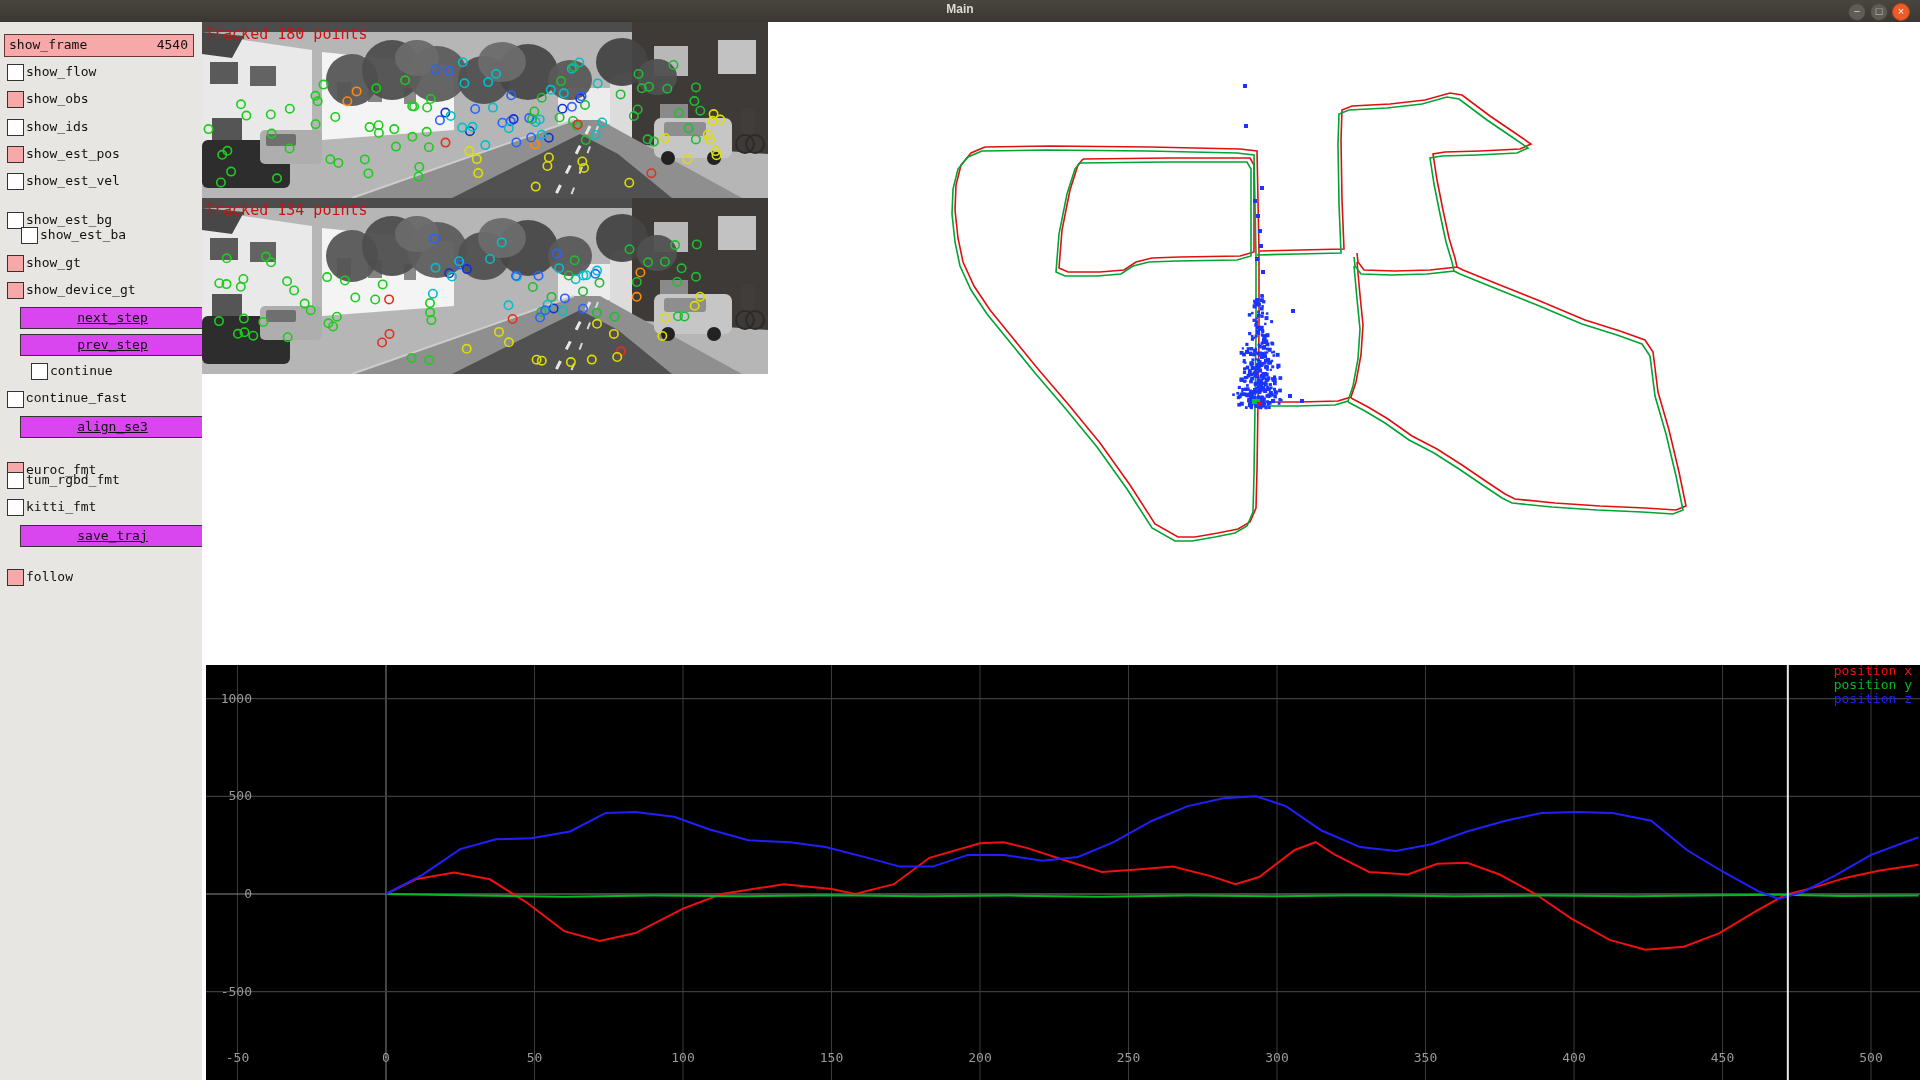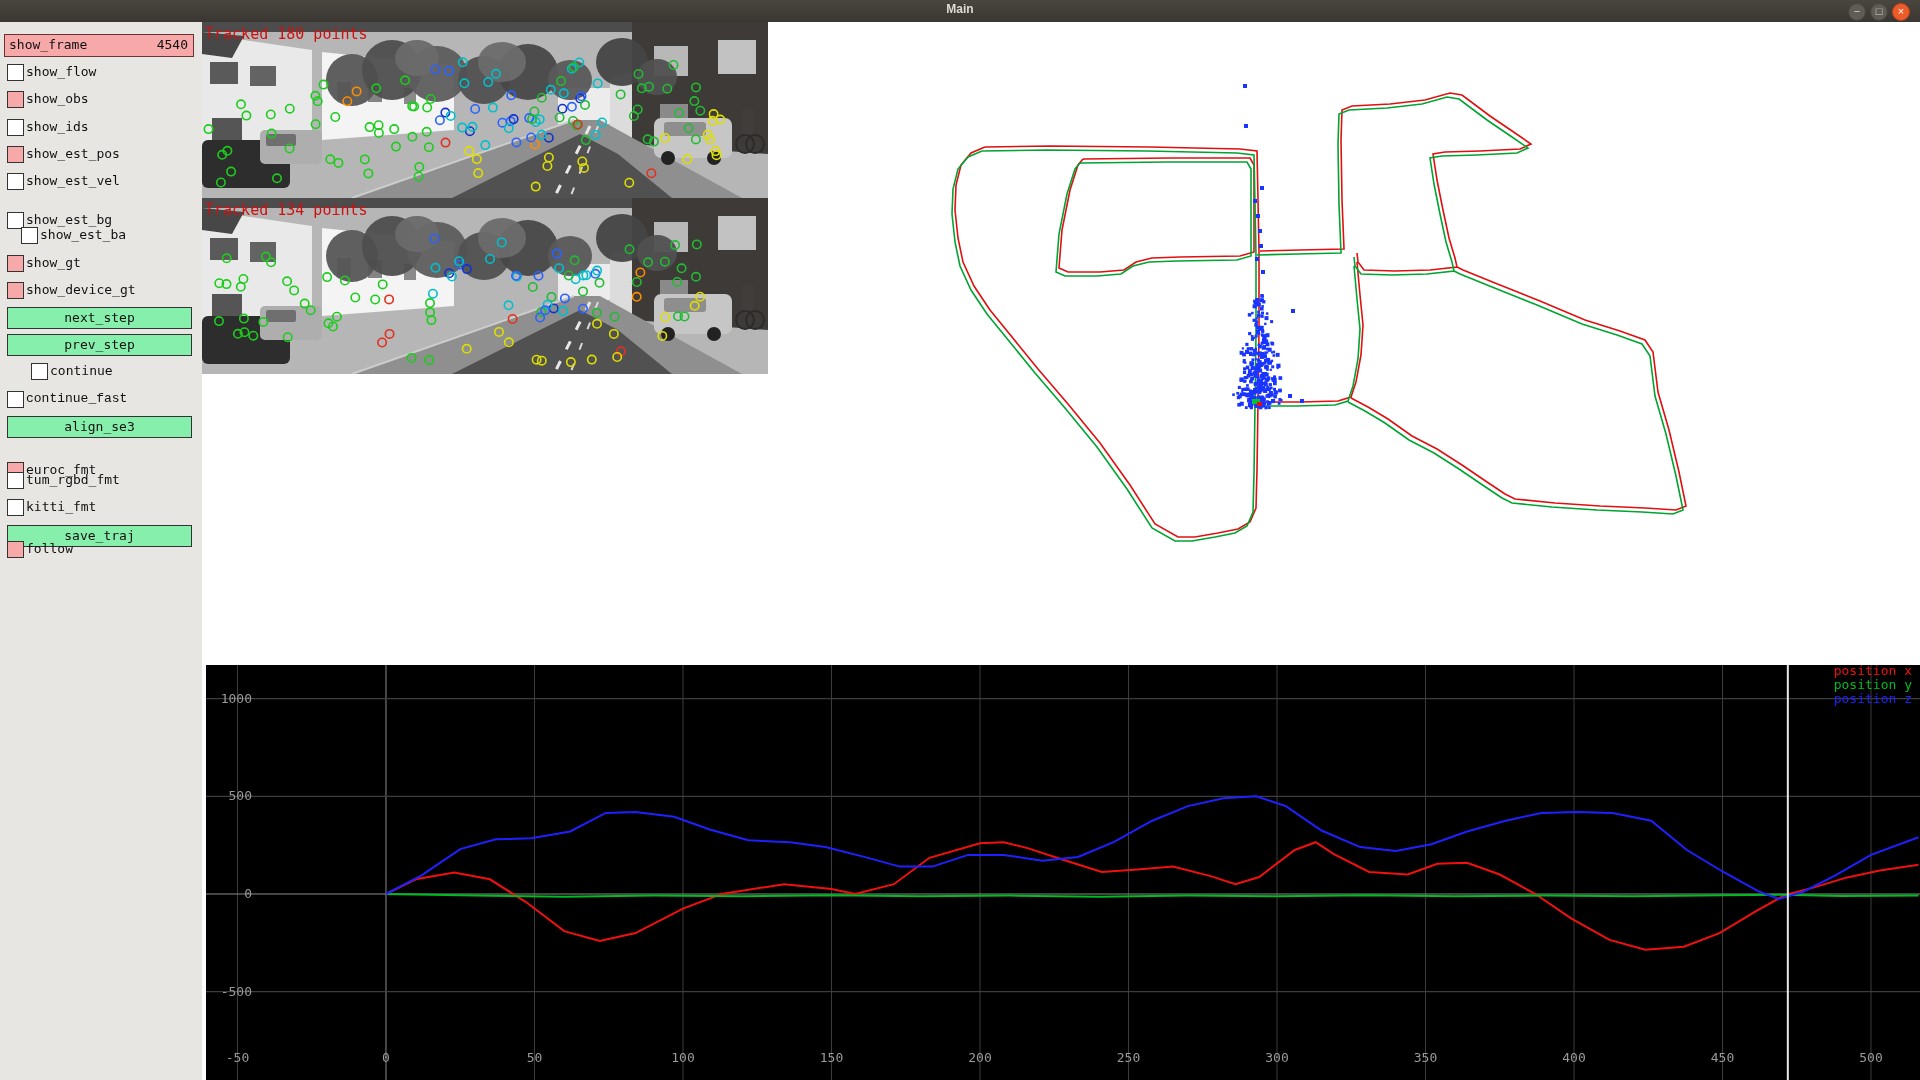--- a/index.html
+++ b/index.html
@@ -15,22 +15,22 @@
     line-height:14px;text-align:center;font-family:"Liberation Sans",sans-serif;}
   #btn-close{background:#ec5b28;border-color:#b8431b;color:#fff;}
   
   #sidebar{position:absolute;left:0;top:22px;width:202px;height:1058px;
     background:#e8e6e3;border-right:1px solid #b5b2ae;font-size:13px;color:#111;padding-left:40px;}
   .sb-row{position:absolute;left:0;width:202px;height:26px;}
   .sb-check{position:absolute;left:7px;top:3px;width:15px;height:15px;border:1px solid #333;
     background:#fff;}
   .sb-check.checked{background:#f7a8a8;}
   .sb-label{position:absolute;left:26px;top:3px;white-space:nowrap;}
-  .sb-btn{position:absolute;left:7px;top:1px;width:183px;height:20px;border:1px solid #333;
-    background:#86efac;text-align:center;line-height:19px;}
+  .sb-btn{position:absolute;left:20px;top:1px;width:183px;height:20px;border:1px solid #333;
+    background:#d946ef;text-align:center;line-height:19px;text-decoration:underline;}
   .sb-slider{position:absolute;left:4px;top:0px;width:188px;height:21px;border:1px solid #6b3333;
     background:#f7a8a8;line-height:20px;}
   .sb-slider .lab{position:absolute;left:4px;}
   .sb-slider .val{position:absolute;right:5px;}
   
   #canvas{position:absolute;left:202px;top:22px;width:1718px;height:1058px;background:#fff;}
   #map-svg{position:absolute;left:0;top:0;}
   .camview{position:absolute;left:0;}
   #plot-svg{position:absolute;left:4px;top:643px;background:#000;}
 </style>
@@ -113,21 +113,21 @@
         <div class="sb-check"></div>
         <div class="sb-label">tum_rgbd_fmt</div>
       </div>
       <div class="sb-row" style="top: 474.4px;">
         <div class="sb-check"></div>
         <div class="sb-label">kitti_fmt</div>
       </div>
       <div class="sb-row" style="top: 501.6px;">
         <div class="sb-btn">save_traj</div>
       </div>
-      <div class="sb-row" style="top: 516px;">
+      <div class="sb-row" style="top: 544px;">
         <div class="sb-check checked"></div>
         <div class="sb-label">follow</div>
       </div>
     </div>
 
   <div id="canvas">
     <svg id="map-svg" width="1718" height="643" viewBox="202 22 1718 643">
         <g>
           <path d="M985,147L1050,146L1150,147L1240,149L1257,151L1258,200L1259,252L1259,330L1258,402L1257,470L1256,508L1250,522L1238,529L1218,533L1195,537L1178,537L1155,524L1130,485L1100,443L1068,404L1038,369L1012,337L990,310L974,286L963,262L958,238L955,210L956,185L961,165L971,153L985,147 M1083,159L1170,158L1250,158L1254,165L1254,210L1254,252L1240,256L1180,257L1152,258L1136,262L1124,270L1100,272L1068,272L1059,268L1062,230L1070,190L1078,165L1083,159 M1260,251L1300,250L1344,249L1342,200L1341,140L1342,110L1352,106L1390,104L1425,100L1450,93L1462,95L1490,116L1515,133L1531,144L1520,149L1480,151L1445,152L1433,154L1437,180L1443,210L1449,238L1455,258L1457,267L1430,270L1395,271L1364,270L1358,262L1357,253 M1357,262L1360,295L1363,325L1361,355L1356,382L1351,397L1338,401L1300,402L1262,402 M1351,398L1368,407L1388,419L1412,436L1437,449L1462,465L1487,482L1505,494L1515,499L1555,503L1600,506L1645,508L1676,510L1686,506L1679,472L1669,430L1658,392L1653,352L1645,340L1620,331L1585,320L1540,301L1495,283L1463,270L1457,267" fill="none" stroke="#e01010" stroke-width="1.6"></path>
         </g>

